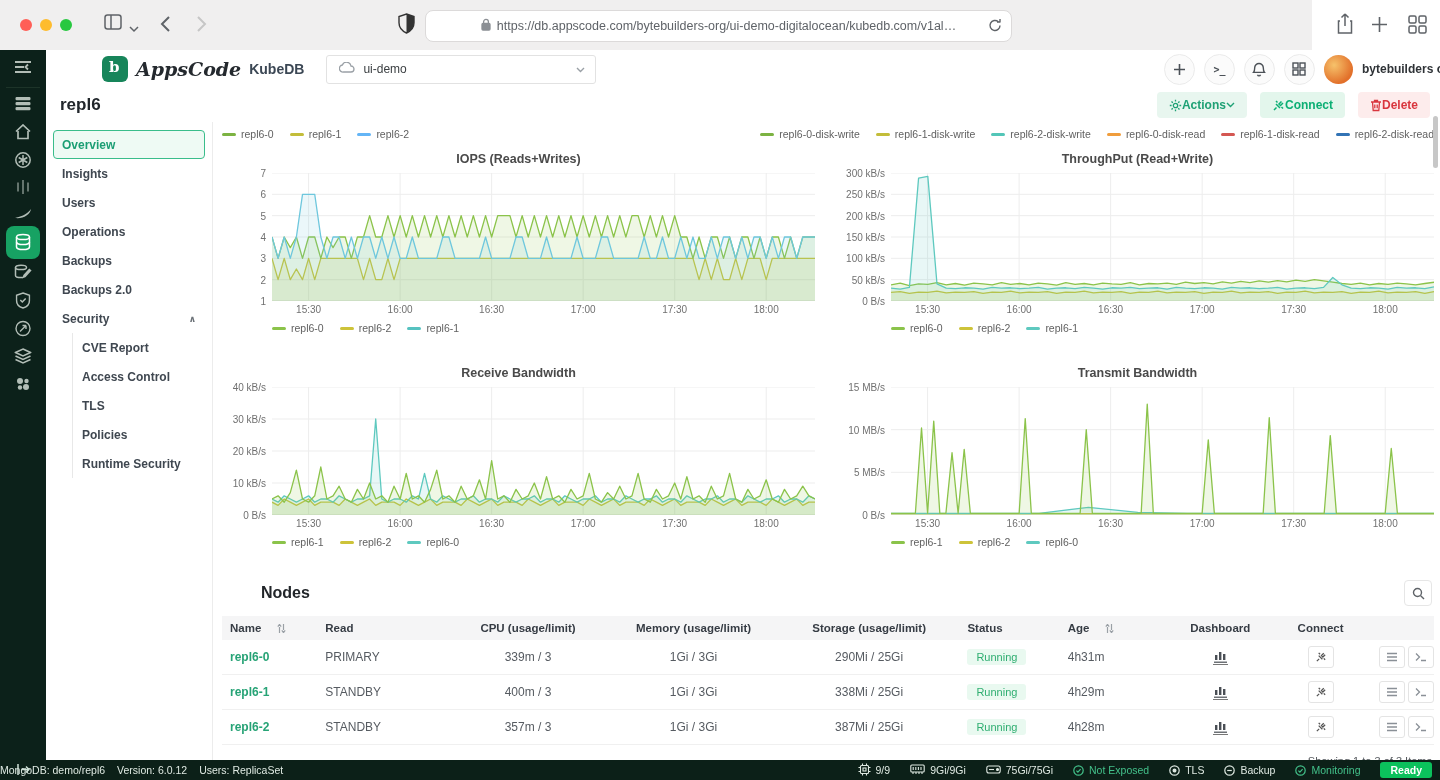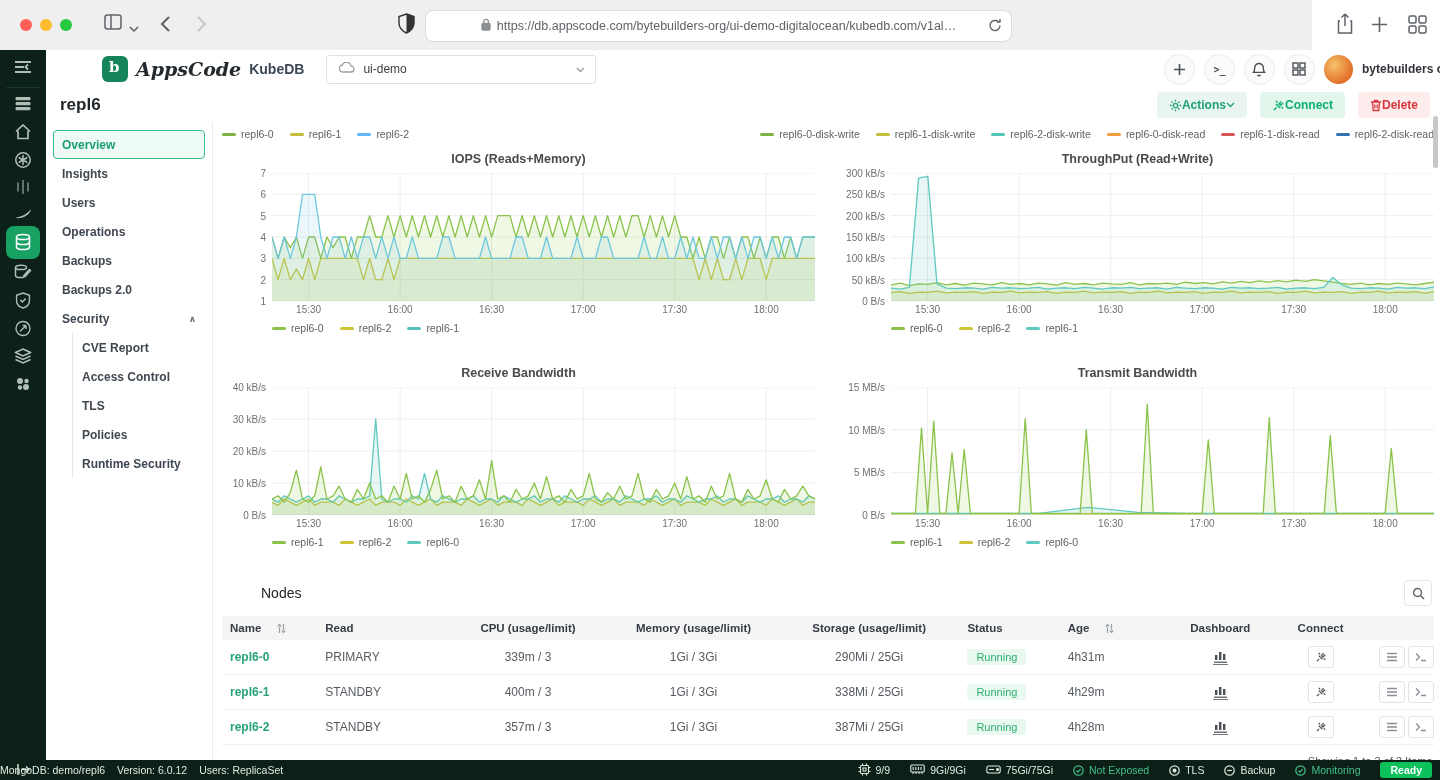--- a/index.html
+++ b/index.html
@@ -57,21 +57,21 @@
   .ylabels span{position:absolute;right:6px;transform:translateY(-50%);font-size:10px;color:#707070;white-space:nowrap;}
   .plot{position:relative;height:128px;}
   .plot svg{position:absolute;inset:0;width:100%;height:100%;}
   .xlabels{position:relative;height:17px;grid-column:2;}
   .xlabels span{position:absolute;top:3px;transform:translateX(-50%);font-size:10px;color:#707070;}
   .chart .legend{margin-top:2px;padding-left:2px;height:16px;}
   .row2{margin-top:30px;}
   
   .nodes{margin-top:30px;}
   .nodes-head{display:flex;align-items:center;}
-  .nodes-title{font-size:14px;font-weight:normal;color:#22262a;padding-left:39px;}
+  .nodes-title{font-size:16px;font-weight:bold;color:#22262a;padding-left:39px;}
   .search-btn{margin-left:auto;width:26px;height:24px;border:1px solid #e6e6e6;border-radius:4px;background:#fff;display:flex;align-items:center;justify-content:center;color:#5f6368;margin-right:2px;}
   table.ntable{width:100%;border-collapse:collapse;margin-top:10px;table-layout:fixed;}
   .ntable th{background:#f5f5f6;font-size:11.5px;color:#363c44;font-weight:bold;text-align:left;padding:6px 8px;white-space:nowrap;}
   .ntable td{font-size:12px;color:#565b61;padding:6px 8px;border-bottom:1px solid #f0f0f0;white-space:nowrap;}
   .ntable .c{text-align:center;}
   .name-link{color:#27a376;font-weight:bold;}
   .badge{display:inline-block;background:#e9f9f0;color:#2fae71;font-size:11px;padding:2px 9px;border-radius:3px;}
   .mini-btn{display:inline-flex;align-items:center;justify-content:center;width:24px;height:20px;border:1px solid #e4e4e4;border-radius:3px;background:#fff;color:#5f6368;}
   .sorti{margin-left:16px;color:#9aa0a6;vertical-align:middle;}
   .tfooter{text-align:right;font-size:11px;color:#55595e;margin:10px 2px 0 0;}
@@ -389,21 +389,21 @@
             <span>repl6-1-disk-read</span>
           </span>
           <span class="leg-item">
             <span class="leg-dash" style="background: rgb(50, 115, 181);"></span>
             <span>repl6-2-disk-read</span>
           </span>
         </div>
       </div>
     <div class="charts-grid" id="charts-row1">
         <div class="chart">
-          <div class="chart-title">IOPS (Reads+Memory)</div>
+          <div class="chart-title">IOPS (Reads+Writes)</div>
           <div class="chart-body">
             <div class="ylabels">
               <span style="top: 0%;">7</span>
               <span style="top: 16.6667%;">6</span>
               <span style="top: 33.3333%;">5</span>
               <span style="top: 50%;">4</span>
               <span style="top: 66.6667%;">3</span>
               <span style="top: 83.3333%;">2</span>
               <span style="top: 100%;">1</span>
             </div>

